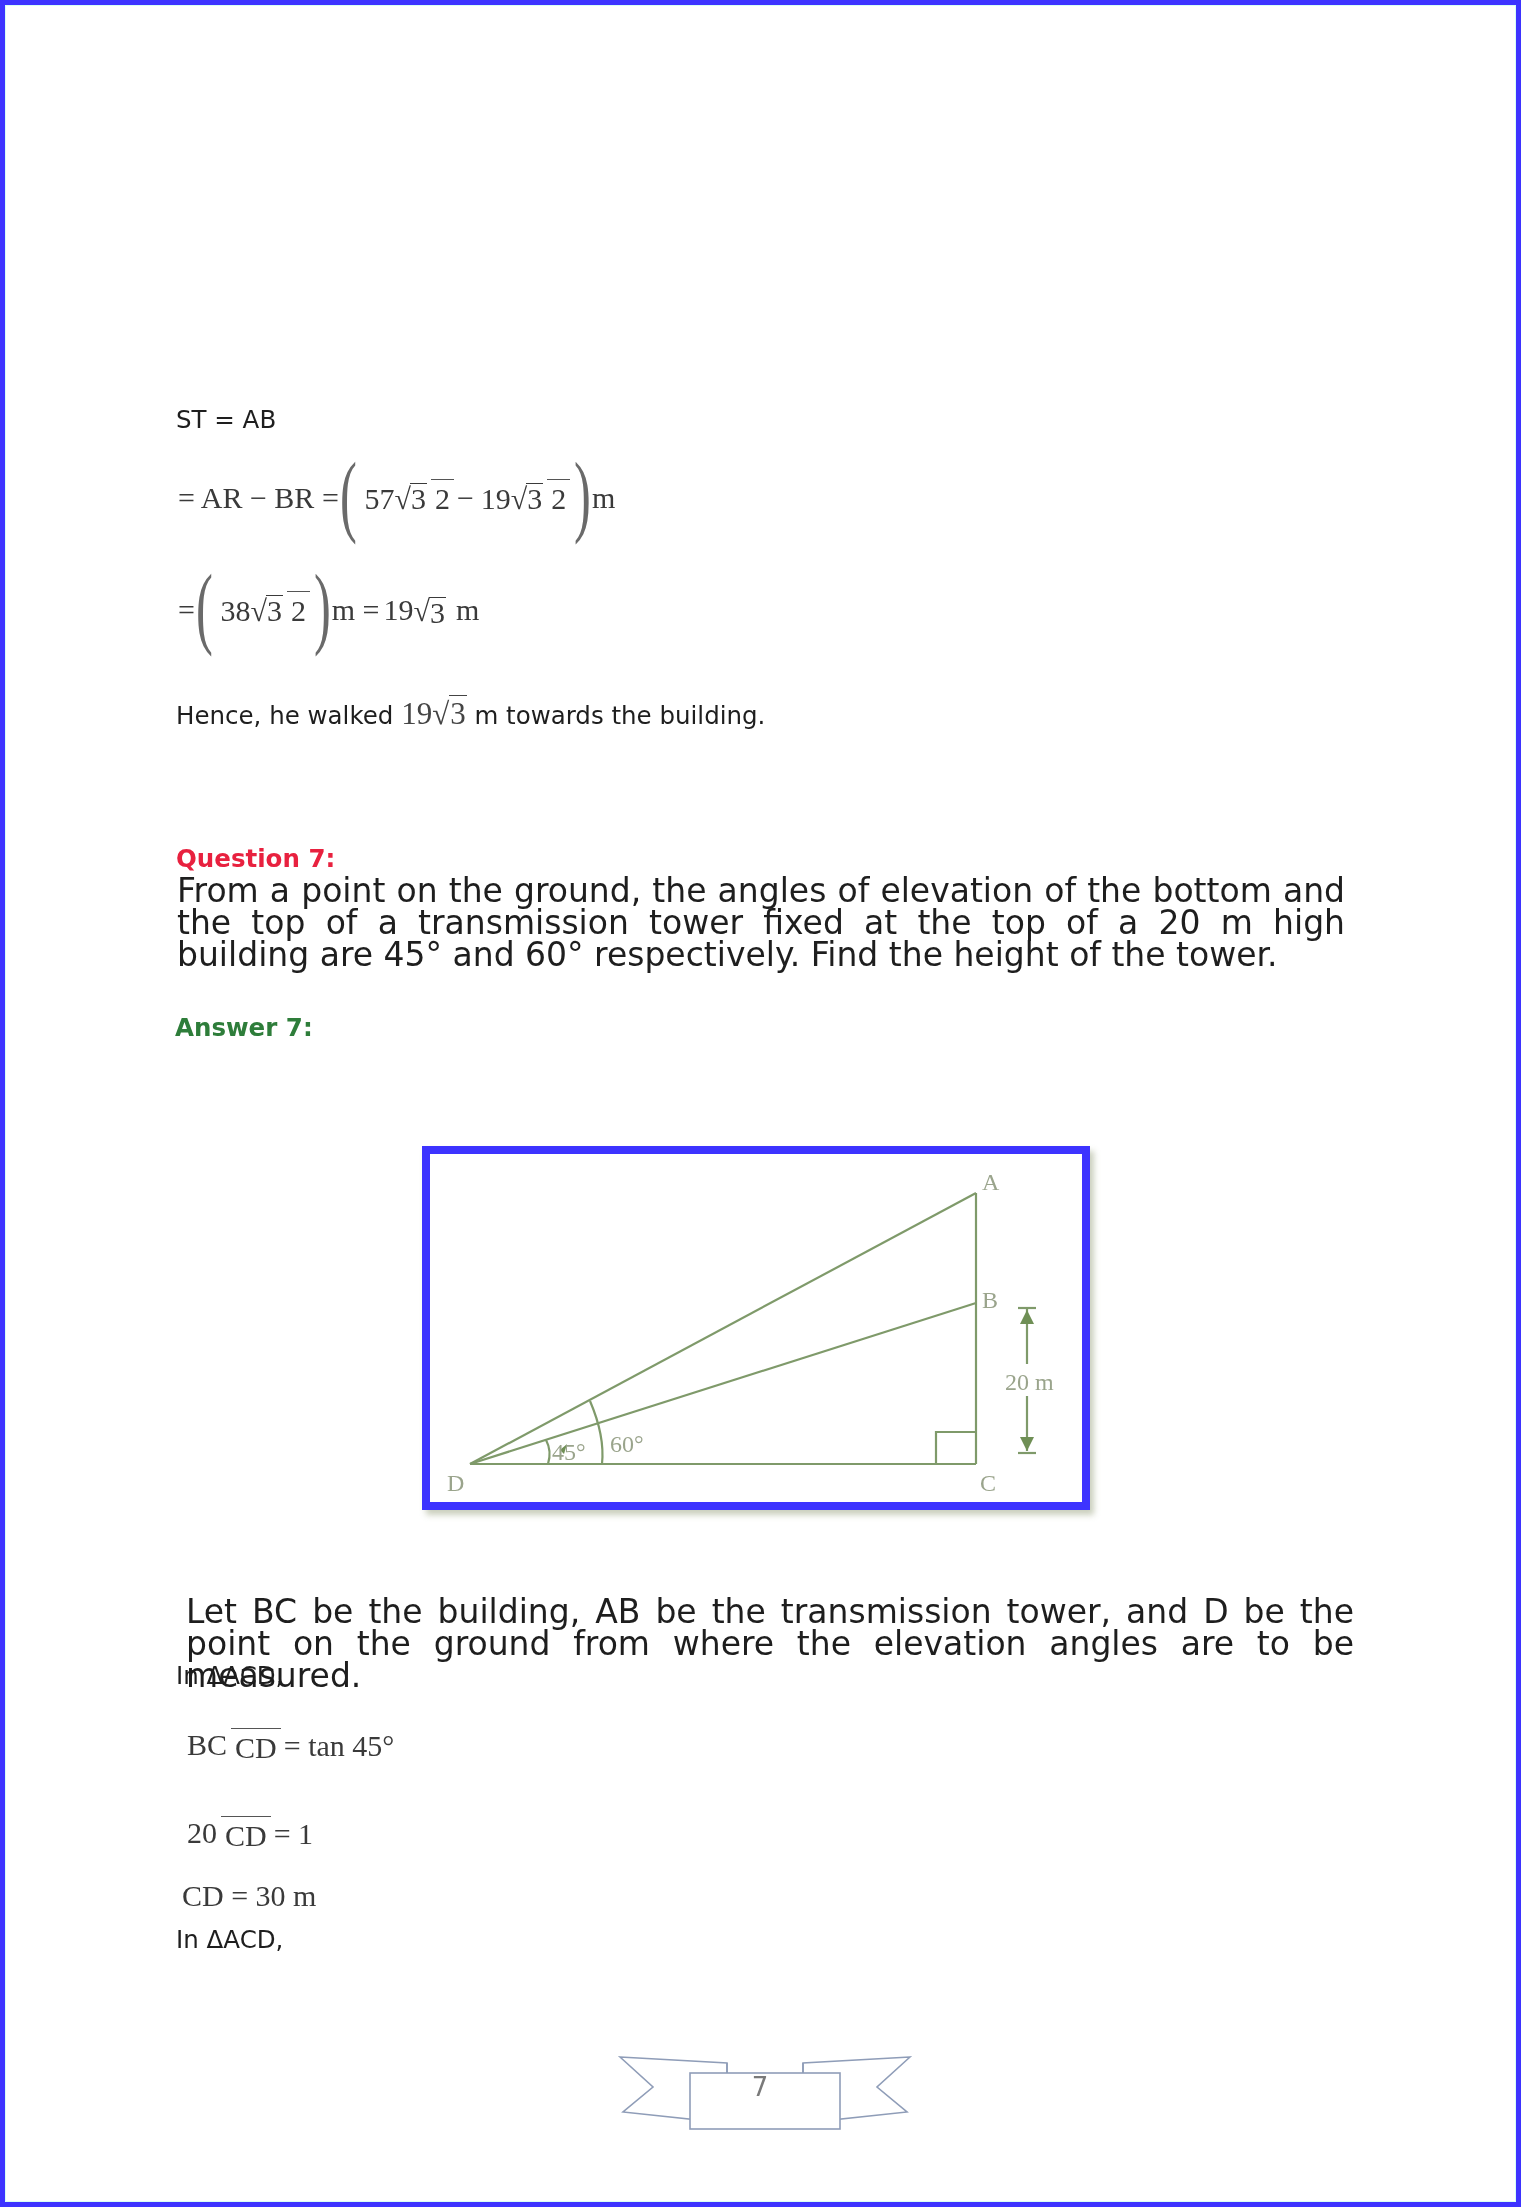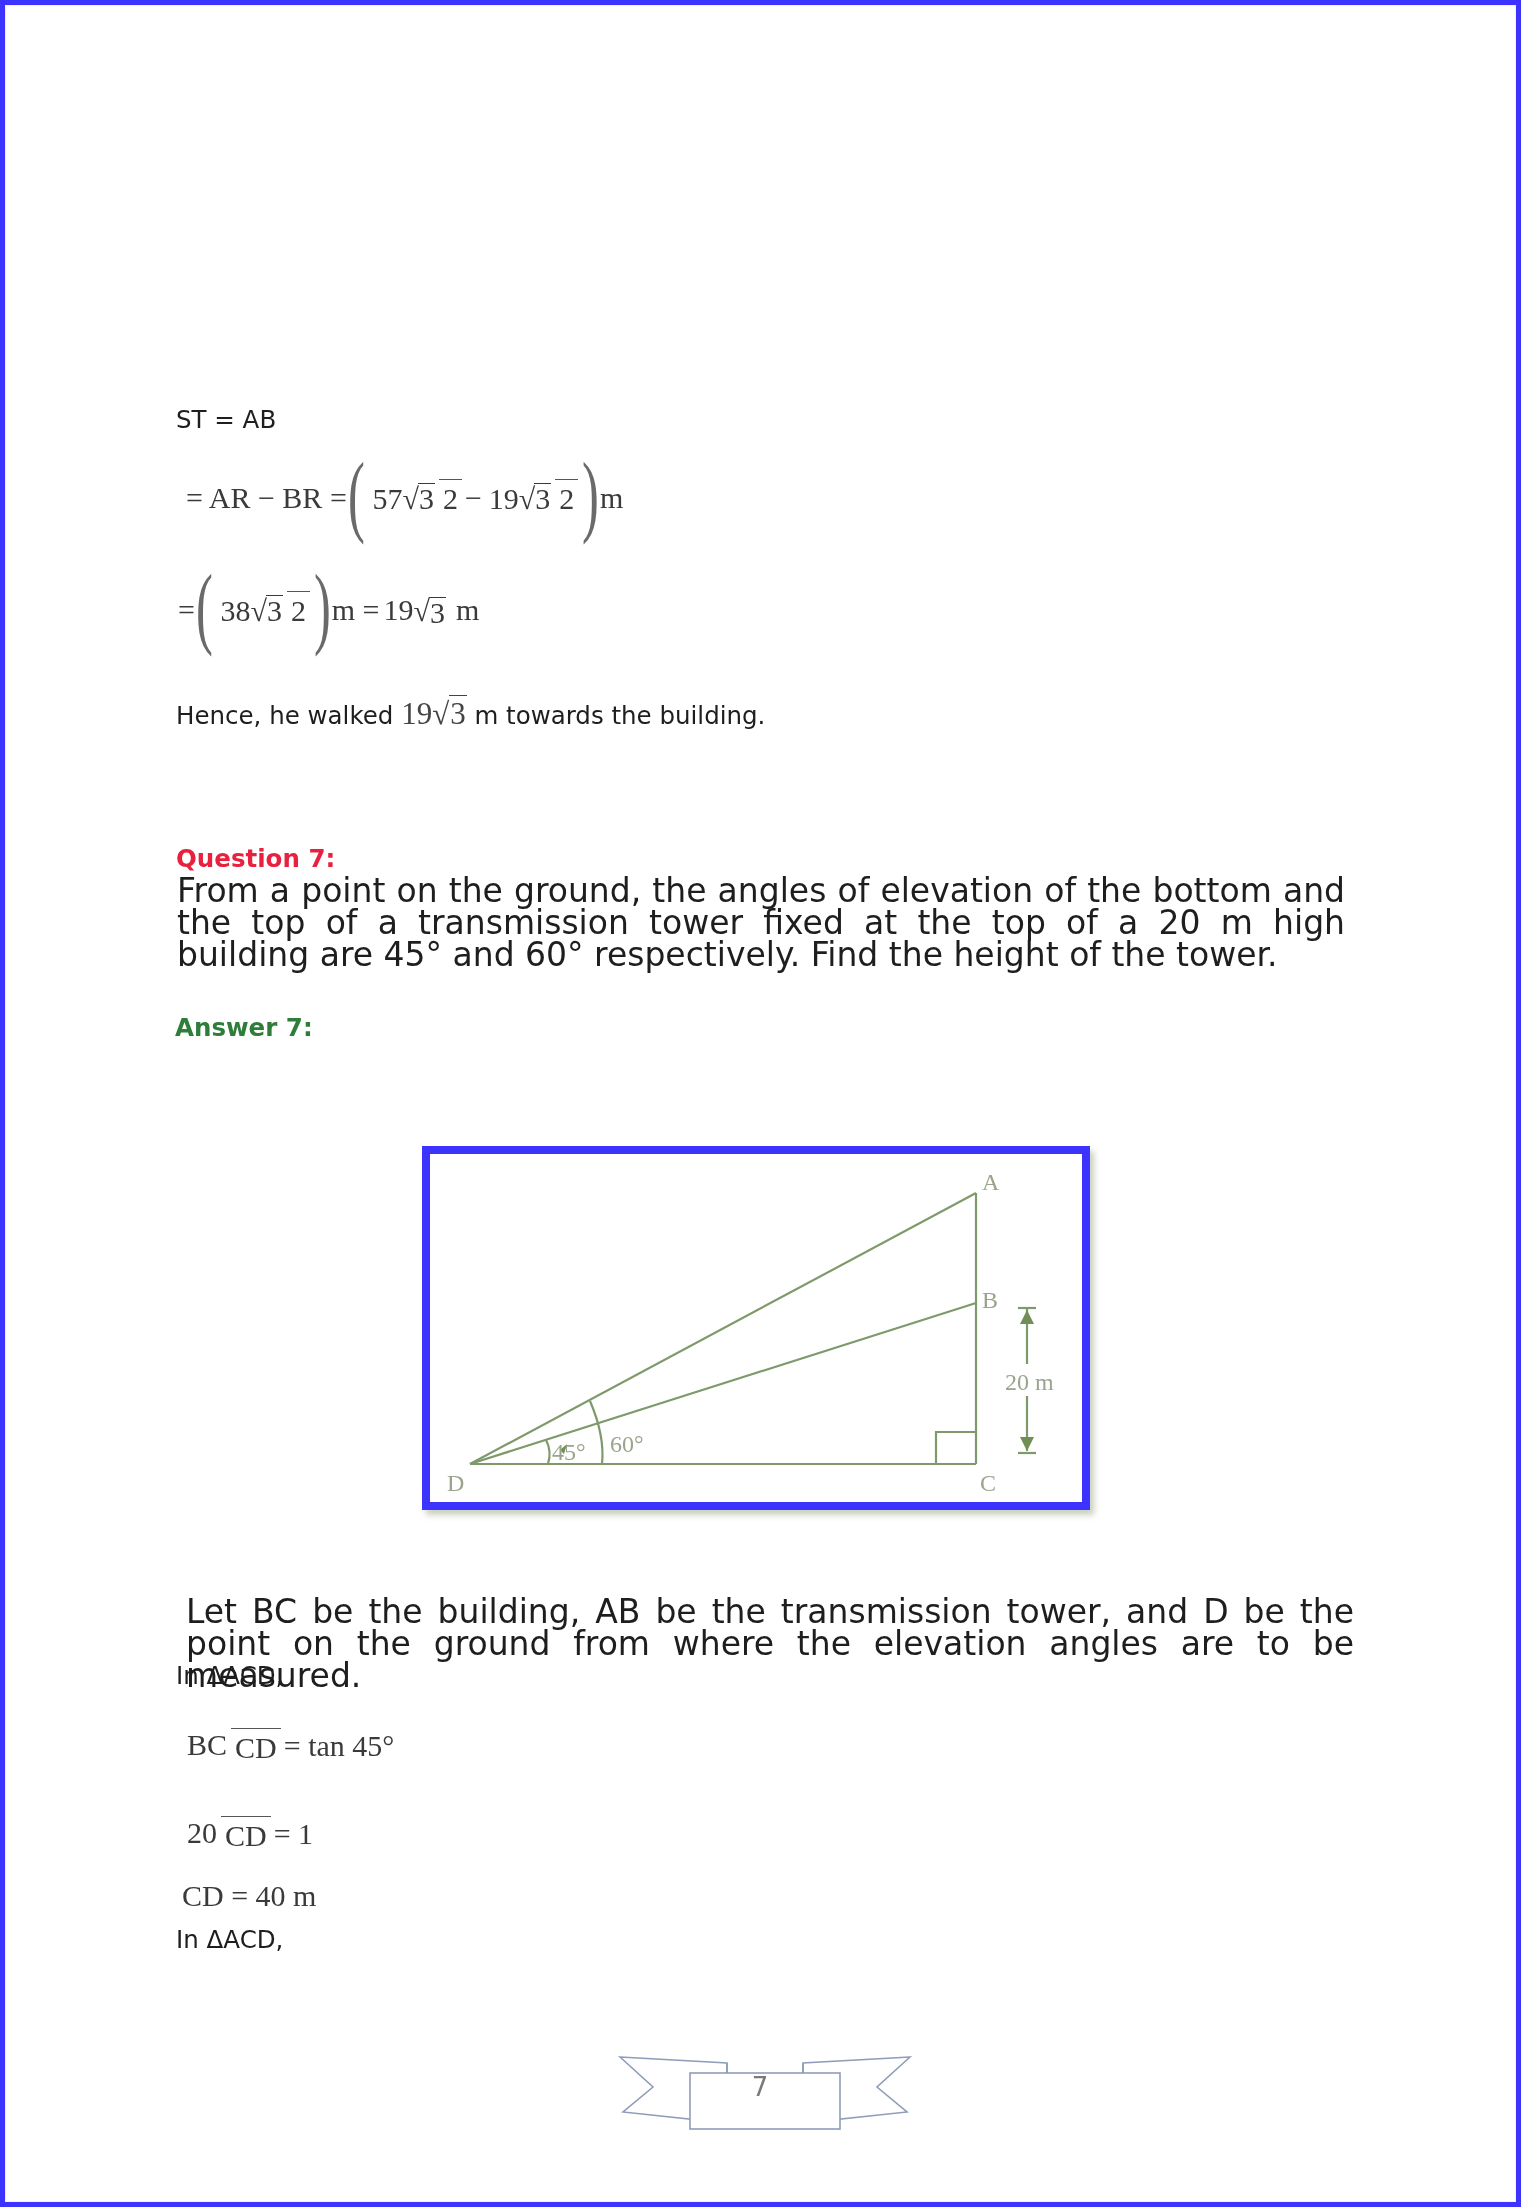--- a/index.html
+++ b/index.html
@@ -53,21 +53,21 @@
   }
 </style>
 </head>
 <body>
 
 <div class="page-border"></div>
 <div class="page-inner-line"></div>
 
 <div class="txt" style="left:176px; top:404px;">ST = AB</div>
 
-<div class="math" style="left:178px; top:448px; height:100px;margin-left:8px;">
+<div class="math" style="left:178px; top:448px; height:100px;">
   <span>= AR − BR =</span>
   <span class="paren">(</span>
   <span class="frac">
     <span class="num"><span>57</span><span class="sqrt">
           <span class="rad">√</span>
           <span class="radicand">3</span>
         </span></span>
     <span class="den">2</span>
   </span>
   <span>−</span>
@@ -158,21 +158,21 @@
 </div>
 
 <div class="math" style="left:180px; top:1790px; height:88px;">
   <span class="frac">
     <span class="num">20</span>
     <span class="den">CD</span>
   </span>
   <span>= 1</span>
 </div>
 
-<div class="math" style="left:182px; top:1876px; height:40px;">CD = 40 m</div>
+<div class="math" style="left:182px; top:1876px; height:40px;">CD = 30 m</div>
 
 <div class="txt" style="left:176px; top:1924px;">In ΔACD,</div>
 
 <svg class="footer-svg" width="300" height="95" viewBox="0 0 300 95">
   <g stroke="#8f9db8" stroke-width="1.6" fill="#ffffff">
     <polygon points="5,12 112,18 112,78 8,67 38,42"></polygon>
     <polygon points="295,12 188,18 188,78 292,67 262,42"></polygon>
     <rect x="75" y="28" width="150" height="56"></rect>
     <line x1="112" y1="18" x2="112" y2="28"></line>
     <line x1="188" y1="18" x2="188" y2="28"></line>

